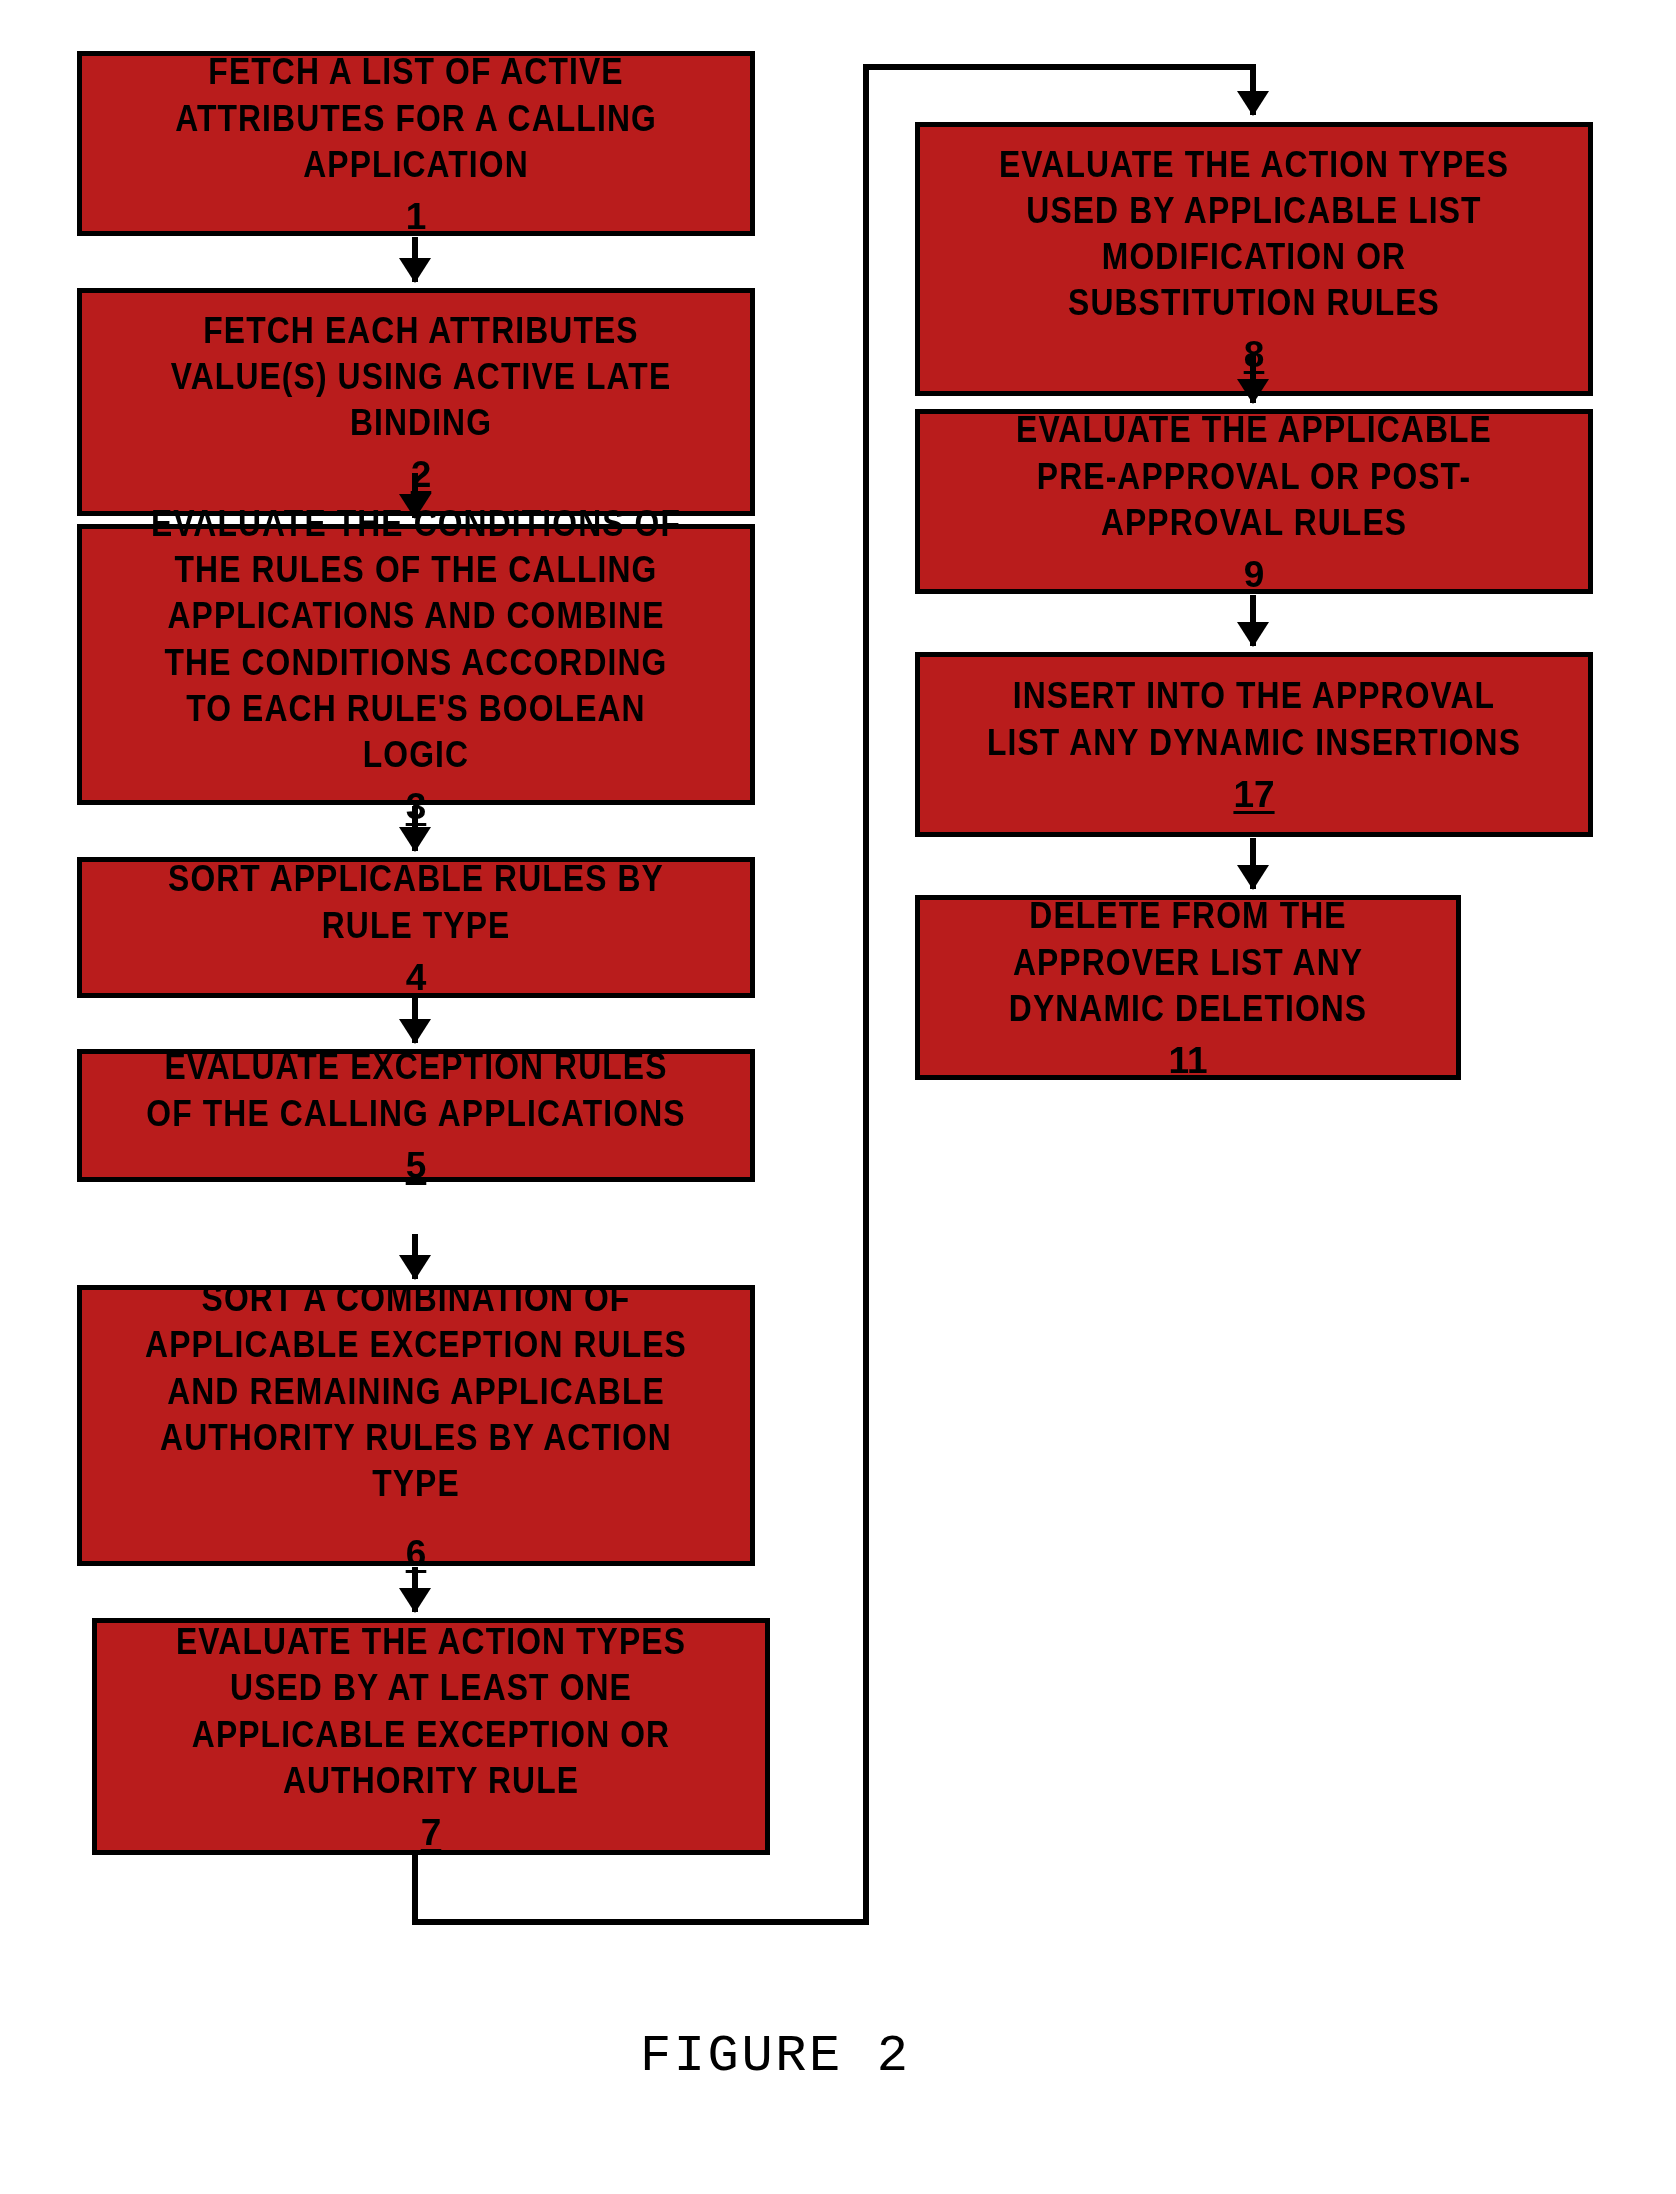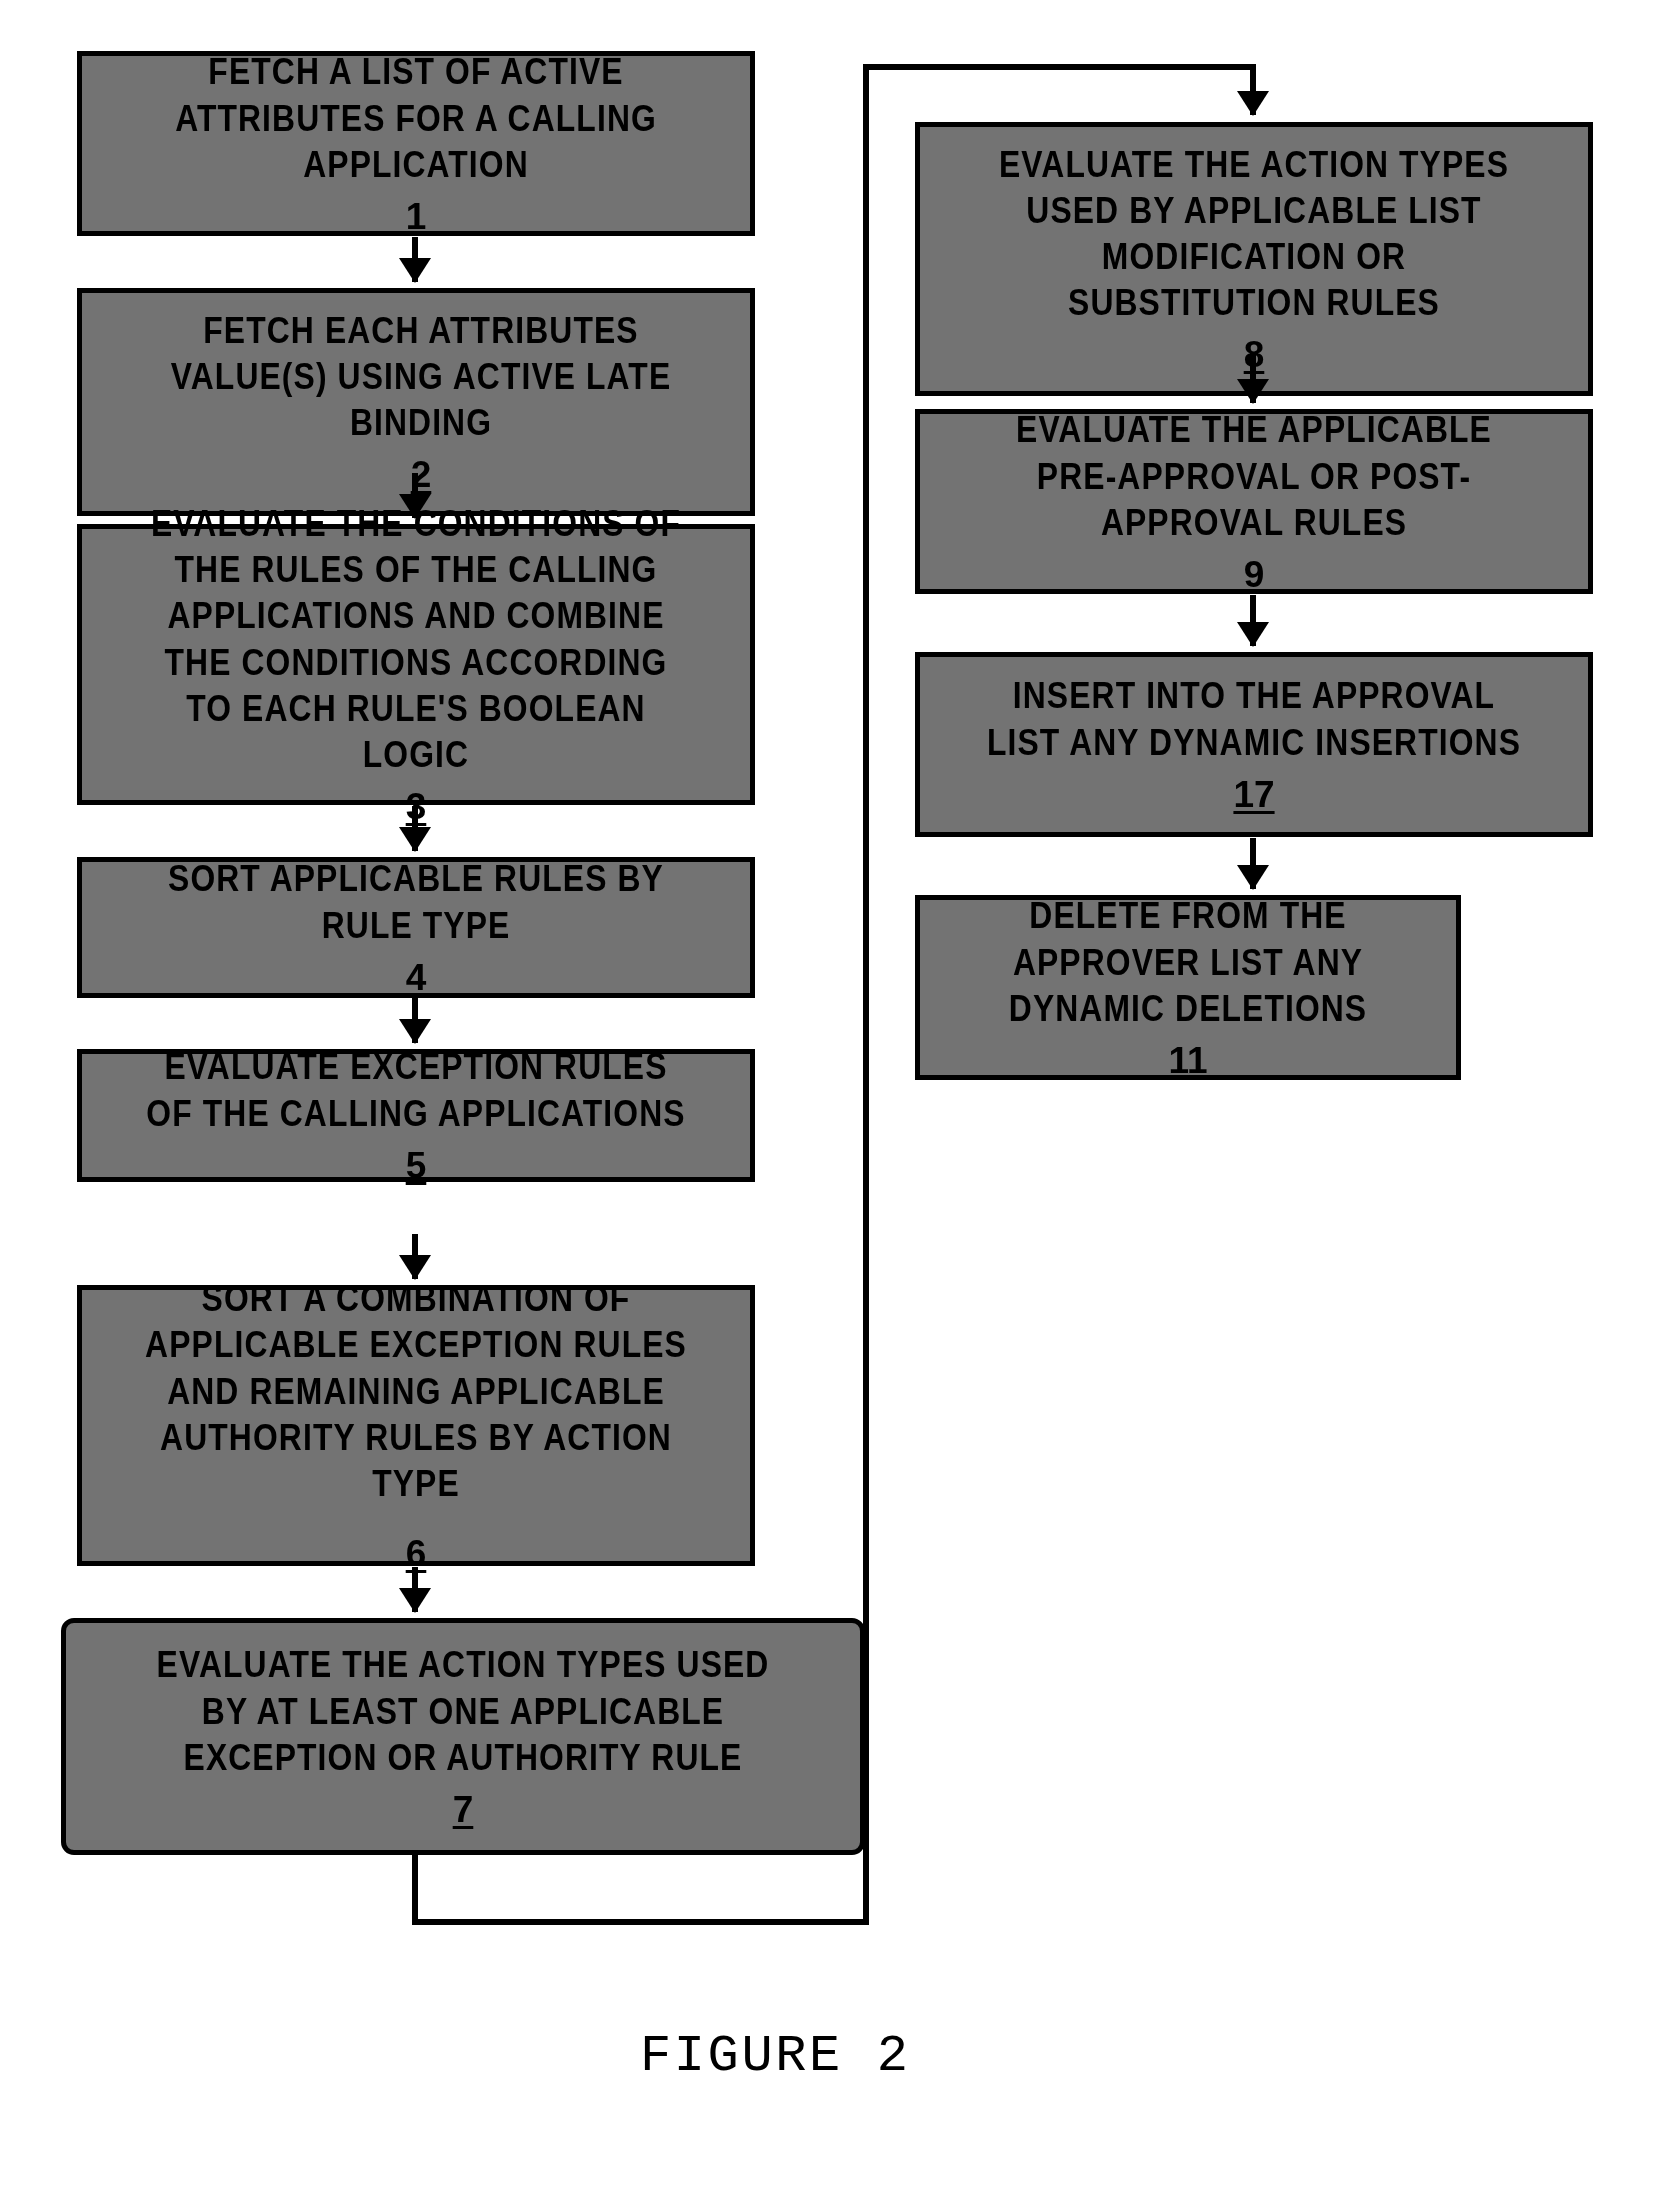--- a/index.html
+++ b/index.html
@@ -10,21 +10,21 @@
   .canvas {
     position: relative;
     width: 1676px;
     height: 2194px;
     background: #ffffff;
     font-family: "Arial Black", "Arial", sans-serif;
   }
   .box {
     position: absolute;
     border: 5.8px solid #000000;
-    background: #737373;
+    background: #b91c1c;
     padding: 19px 19px;
     box-sizing: border-box;
     text-align: center;
     display: flex;
     flex-direction: column;
     justify-content: center;
     align-items: center;
   }
   .box .txt {
     font-size: 37px;
@@ -116,21 +116,21 @@
 
   <div class="arrow-v" data-name="arrow-5-6" style="left:412px; top:1234px; height:45px;"></div>
 
   <div class="box" data-name="step-6-box" style="left:77px; top:1285px; width:678px; height:281px;gap:18px;">
     <div class="txt" data-name="step-6-text">SORT A COMBINATION OF APPLICABLE EXCEPTION RULES AND REMAINING APPLICABLE AUTHORITY RULES BY ACTION TYPE</div>
     <div class="num" data-name="step-6-number">6</div>
   </div>
 
   <div class="arrow-v" data-name="arrow-6-7" style="left:412px; top:1567px; height:45px;"></div>
 
-  <div class="box" data-name="step-7-box" style="left:61px; top:1618px; width:804px; height:237px;border-radius:13px;">
+  <div class="box" data-name="step-7-box" style="left:92px; top:1618px; width:678px; height:237px;">
     <div class="txt" data-name="step-7-text">EVALUATE THE ACTION TYPES USED BY AT LEAST ONE APPLICABLE EXCEPTION OR AUTHORITY RULE</div>
     <div class="num" data-name="step-7-number">7</div>
   </div>
 
   <style>
     
   </style>
 
   <div class="vseg" data-name="conn-7-down-final" style="left:412px; top:1855px; height:70px;"></div>
   <div class="hseg" data-name="conn-7-across-final" style="left:412px; top:1919px; width:457px;"></div>

